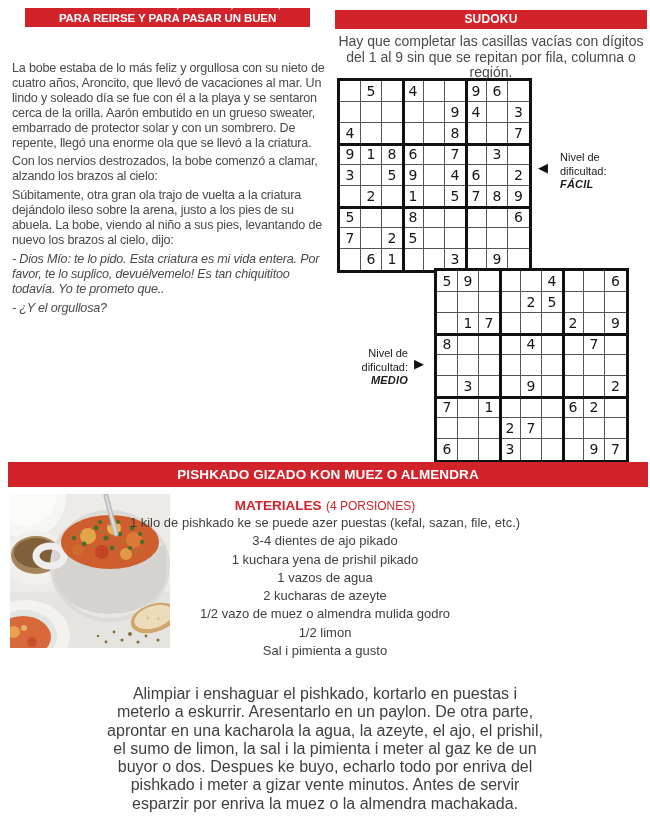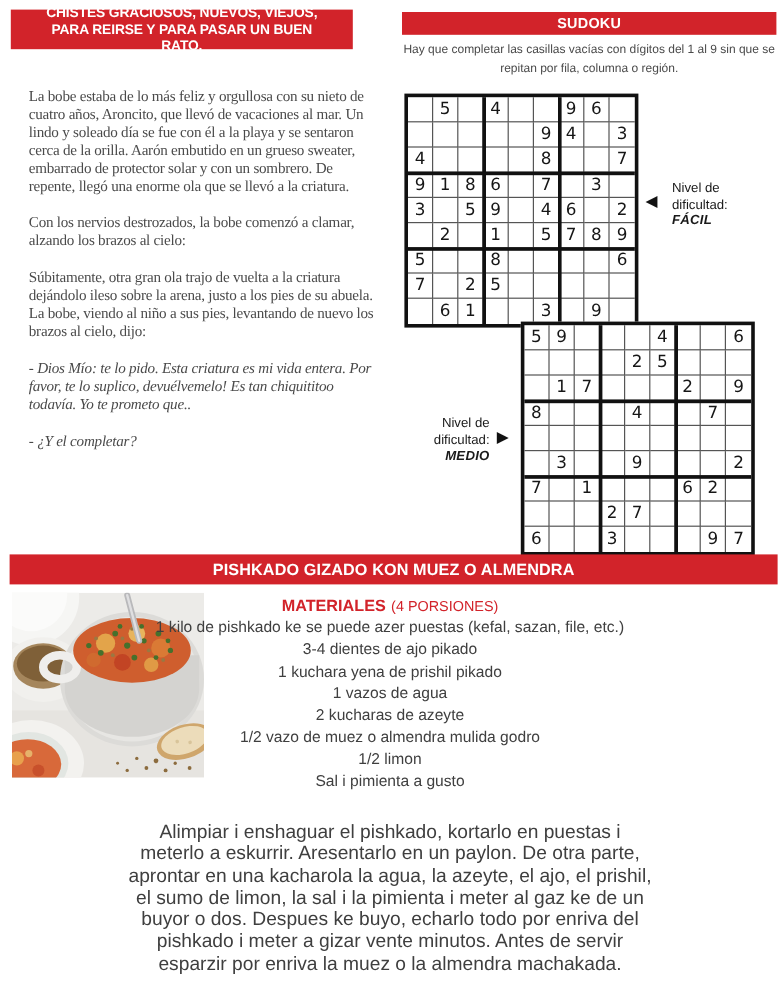--- a/index.html
+++ b/index.html
@@ -1,37 +1,37 @@
 <!DOCTYPE html>
 <html><head>
 <meta charset="utf-8">
 <style>
   html,body{margin:0;padding:0;background:#ffffff;}
   .page{position:relative;width:650px;height:826px;background:#fff;overflow:hidden;
         font-family:"Liberation Sans",sans-serif;color:#4a4a4a;}
 
   
   .red-box{background:#d2232a;color:#fff;font-weight:bold;text-align:center;}
-  .joke-header{position:absolute;left:9px;top:8px;width:285px;height:33px;
+  .joke-header{position:absolute;left:25px;top:8px;width:285px;height:19px;
                font-size:11.5px;line-height:14px;letter-spacing:-0.1px;
                display:flex;align-items:center;justify-content:center;padding:2px 20px;box-sizing:border-box;}
   .sudoku-header{position:absolute;left:335px;top:10px;width:312px;height:19px;
                  font-size:12px;line-height:19px;letter-spacing:0.2px;}
   .recipe-banner{position:absolute;left:8px;top:462px;width:640px;height:25px;
                  font-size:13.5px;line-height:25px;letter-spacing:0.1px;}
 
   
   .joke-body{position:absolute;left:8px;top:57px;width:326px;
              font-size:12.6px;line-height:14.9px;letter-spacing:-0.2px;color:#4a4a4a;}
-  .joke-line{margin:16px;font-family:Liberation Serif, serif;}
+  .joke-line{margin:4px;}
   .joke-line.italic{font-style:italic;}
 
   
   .sudoku-instructions{position:absolute;left:333px;top:34px;width:316px;text-align:center;
-                       font-size:10px;line-height:15.5px;color:#4a4a4a;}
+                       font-size:14px;line-height:15.5px;color:#4a4a4a;}
   .sgrid{position:absolute;border:3px solid #111;background:#fff;width:189px;height:189px;}
   .sgrid .cells{display:grid;grid-template-columns:repeat(9,21px);grid-template-rows:repeat(9,21px);}
   .scell{box-sizing:border-box;border-right:1px solid #555;border-bottom:1px solid #555;
          font-family:"DejaVu Sans",sans-serif;font-size:14px;line-height:21px;
          text-align:center;color:#161616;}
   .scell.last-col{border-right:none;}
   .scell.last-row{border-bottom:none;}
   .bline-v{position:absolute;top:0;bottom:0;width:3px;background:#111;}
   .bline-h{position:absolute;left:0;right:0;height:3px;background:#111;}
   .grid-1{left:337px;top:78px;}
@@ -62,21 +62,21 @@
 <body>
 
 <div class="page">
 
   <div class="red-box joke-header">CHISTES GRACIOSOS, NUEVOS, VIEJOS, PARA REIRSE Y PARA PASAR UN BUEN RATO.</div>
   <div class="joke-body">
       <div class="joke-line">La bobe estaba de lo más feliz y orgullosa con su nieto de cuatro años, Aroncito, que llevó de vacaciones al mar. Un lindo y soleado día se fue con él a la playa y se sentaron cerca de la orilla. Aarón embutido en un grueso sweater, embarrado de protector solar y con un sombrero. De repente, llegó una enorme ola que se llevó a la criatura.</div>
       <div class="joke-line">Con los nervios destrozados, la bobe comenzó a clamar, alzando los brazos al cielo:</div>
       <div class="joke-line">Súbitamente, otra gran ola trajo de vuelta a la criatura dejándolo ileso sobre la arena, justo a los pies de su abuela. La bobe, viendo al niño a sus pies, levantando de nuevo los brazos al cielo, dijo:</div>
       <div class="joke-line italic">- Dios Mío: te lo pido. Esta criatura es mi vida entera. Por favor, te lo suplico, devuélvemelo! Es tan chiquititoo todavía. Yo te prometo que..</div>
-      <div class="joke-line italic">- ¿Y el completar?</div>
+      <div class="joke-line italic">- ¿Y el orgullosa?</div>
     </div>
 
   <div class="red-box sudoku-header">SUDOKU</div>
   <div class="sudoku-instructions">Hay que completar las casillas vacías con dígitos del 1 al 9 sin que se repitan por fila, columna o región.</div>
 
   <div class="sgrid grid-1">
     <div class="cells">
         <div class="scell"></div>
         <div class="scell">5</div>
         <div class="scell"></div>

